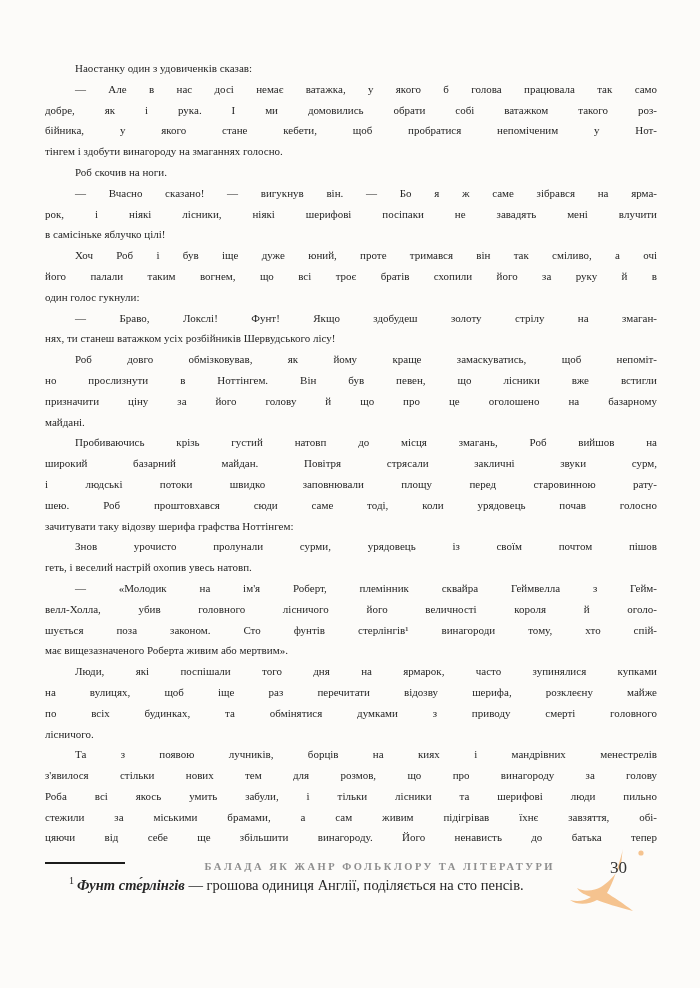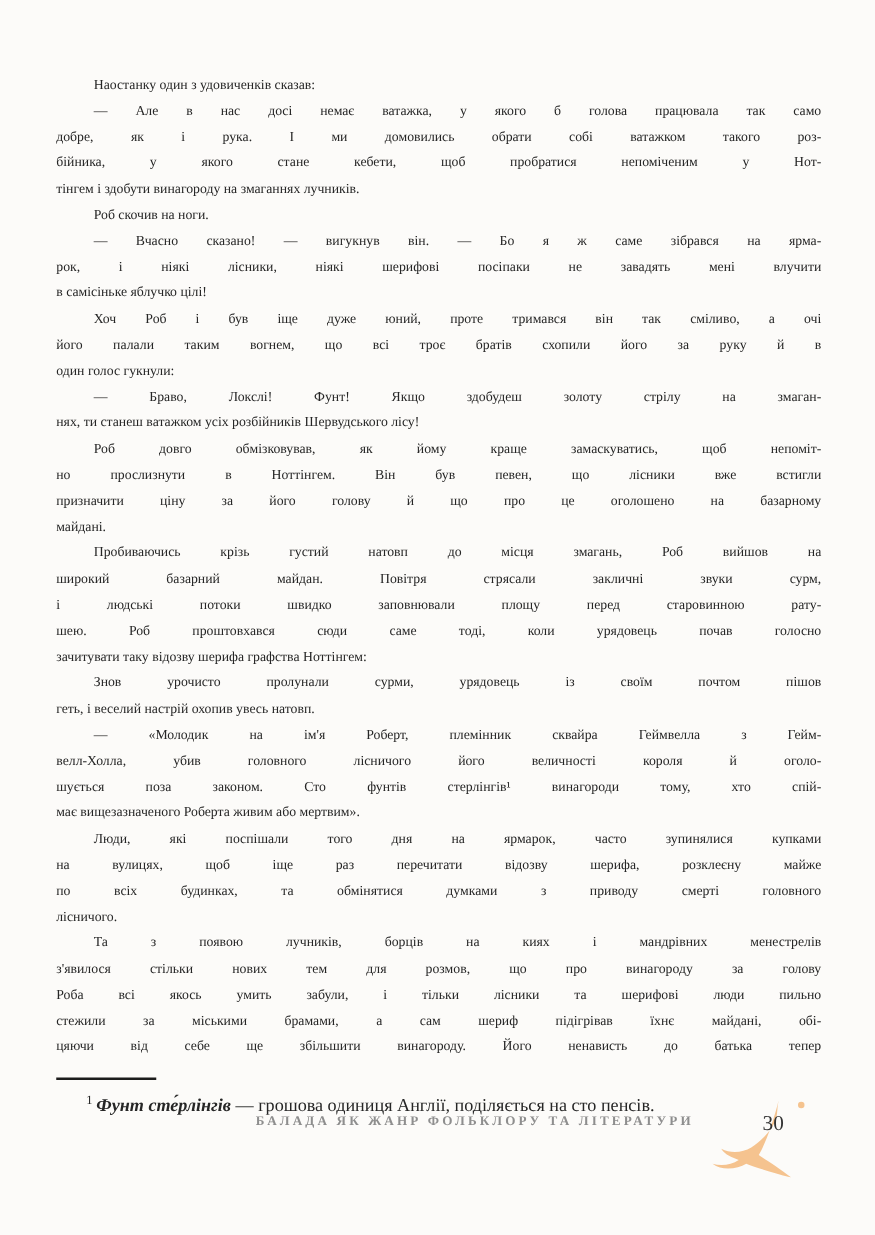--- a/index.html
+++ b/index.html
@@ -19,21 +19,21 @@
   .line{min-height:20.8px;text-align:left;}
   .line.just{text-align:justify;text-align-last:justify;}
   .line.first{text-indent:30px;}
 
   .footnote-block{position:absolute;left:45px;top:862px;width:612px;color:#262626;}
   .fn-rule{width:80px;border-top:2px solid #1c1c1c;margin:0 0 7px 0;}
   .fn-text{font-size:14.5px;line-height:19px;padding-left:24px;}
   .fn-marker{font-size:10px;vertical-align:super;margin-right:3px;}
   .fn-term{font-style:italic;font-weight:bold;}
 
-  .footer{position:absolute;left:45px;top:886px;width:612px;height:70px;}
+  .footer{position:absolute;left:45px;top:855px;width:612px;height:70px;}
   .running-title{
     position:absolute;right:102px;top:6px;
     font-size:10.5px;letter-spacing:2.5px;white-space:nowrap;
     color:#8e8e8e;font-weight:bold;
   }
   .bird{position:absolute;right:8px;top:-8px;width:86px;height:64px;z-index:1;}
   .page-number{
     position:absolute;right:30px;top:3px;z-index:2;
     font-size:17px;color:#333333;
   }
@@ -44,21 +44,21 @@
 <div class="page">
 
   <div class="text-block">
       <div class="para">
         <div class="line first">Наостанку один з удовиченків сказав:</div>
       </div>
       <div class="para">
         <div class="line first just">— Але в нас досі немає ватажка, у якого б голова працювала так само</div>
         <div class="line just">добре, як і рука. І ми домовились обрати собі ватажком такого роз-</div>
         <div class="line just">бійника, у якого стане кебети, щоб пробратися непоміченим у Нот-</div>
-        <div class="line">тінгем і здобути винагороду на змаганнях лучників.</div>
+        <div class="line">тінгем і здобути винагороду на змаганнях голосно.</div>
       </div>
       <div class="para">
         <div class="line first">Роб скочив на ноги.</div>
       </div>
       <div class="para">
         <div class="line first just">— Вчасно сказано! — вигукнув він. — Бо я ж саме зібрався на ярма-</div>
         <div class="line just">рок, і ніякі лісники, ніякі шерифові посіпаки не завадять мені влучити</div>
         <div class="line">в самісіньке яблучко цілі!</div>
       </div>
       <div class="para">
@@ -96,21 +96,21 @@
       <div class="para">
         <div class="line first just">Люди, які поспішали того дня на ярмарок, часто зупинялися купками</div>
         <div class="line just">на вулицях, щоб іще раз перечитати відозву шерифа, розклеєну майже</div>
         <div class="line just">по всіх будинках, та обмінятися думками з приводу смерті головного</div>
         <div class="line">лісничого.</div>
       </div>
       <div class="para">
         <div class="line first just">Та з появою лучників, борців на киях і мандрівних менестрелів</div>
         <div class="line just">з'явилося стільки нових тем для розмов, що про винагороду за голову</div>
         <div class="line just">Роба всі якось умить забули, і тільки лісники та шерифові люди пильно</div>
-        <div class="line just">стежили за міськими брамами, а сам шериф підігрівав їхнє майдані, обі-</div>
+        <div class="line just">стежили за міськими брамами, а сам живим підігрівав їхнє завзяття, обі-</div>
         <div class="line just">цяючи від себе ще збільшити винагороду. Його ненависть до батька тепер</div>
       </div>
     </div>
 
   <div class="footnote-block">
     <div class="fn-rule"></div>
     <div class="fn-text">
       <span class="fn-marker">1</span><span class="fn-term">Фунт сте́рлінгів</span><span> — грошова одиниця Англії, поділяється на сто пенсів.</span>
     </div>
   </div>

